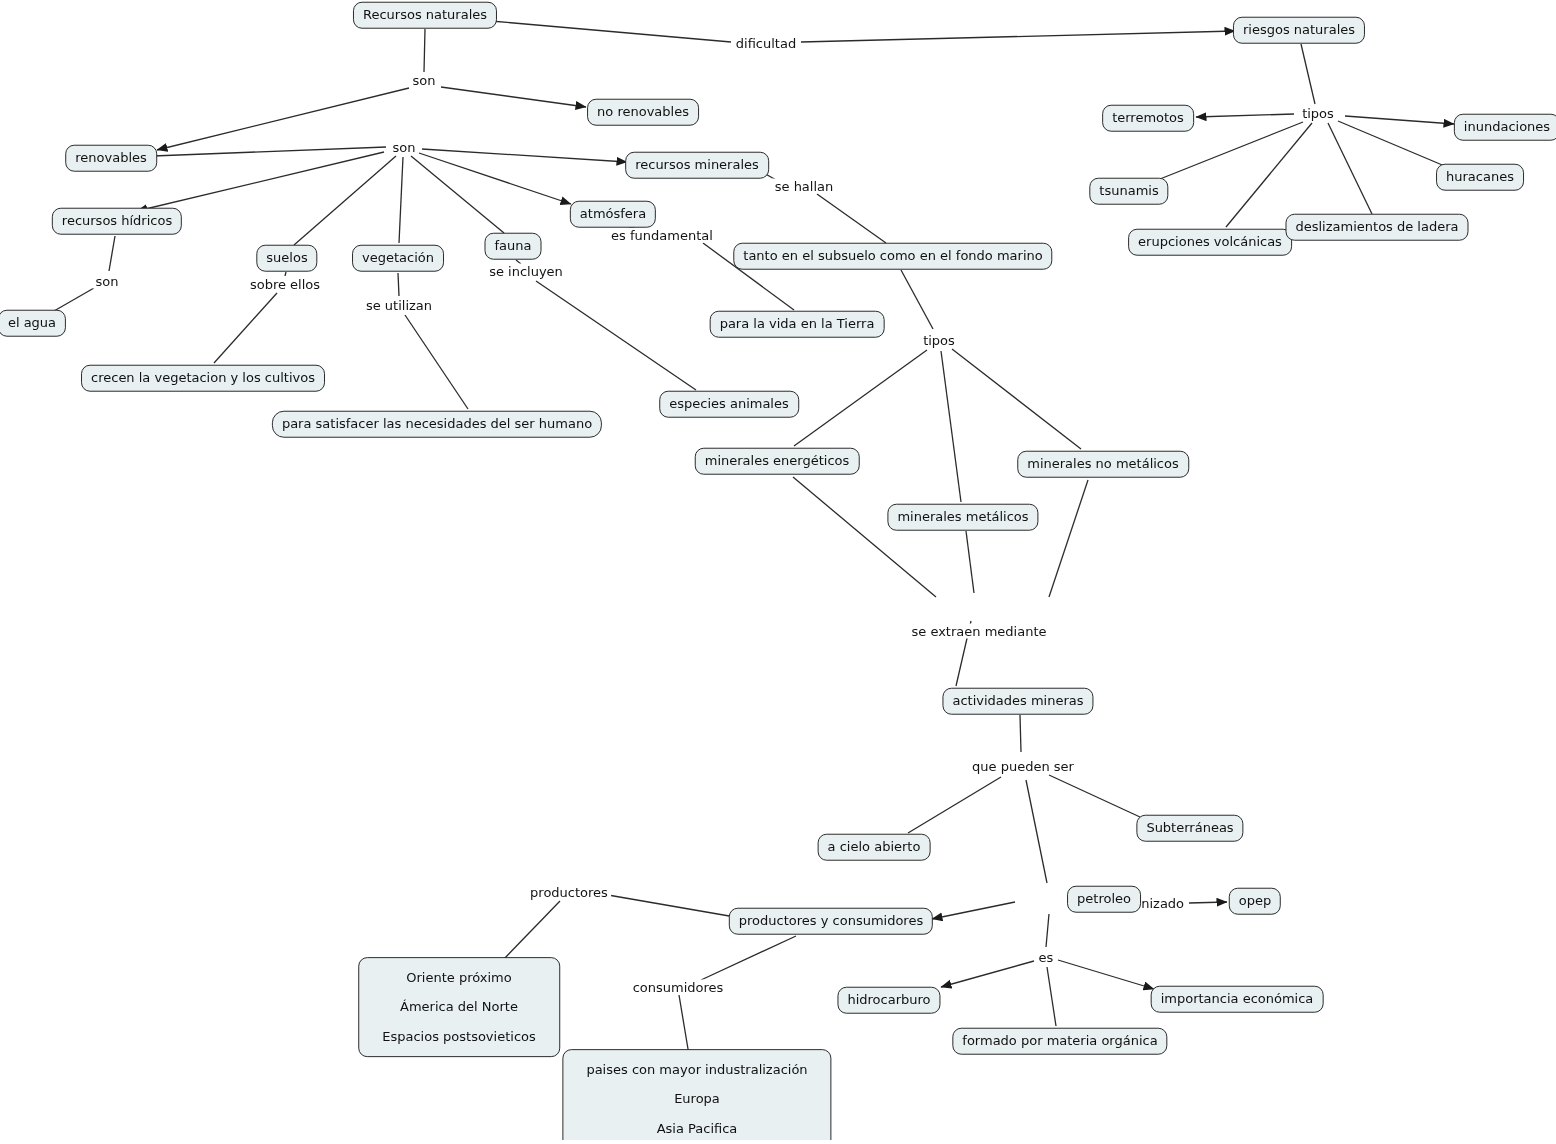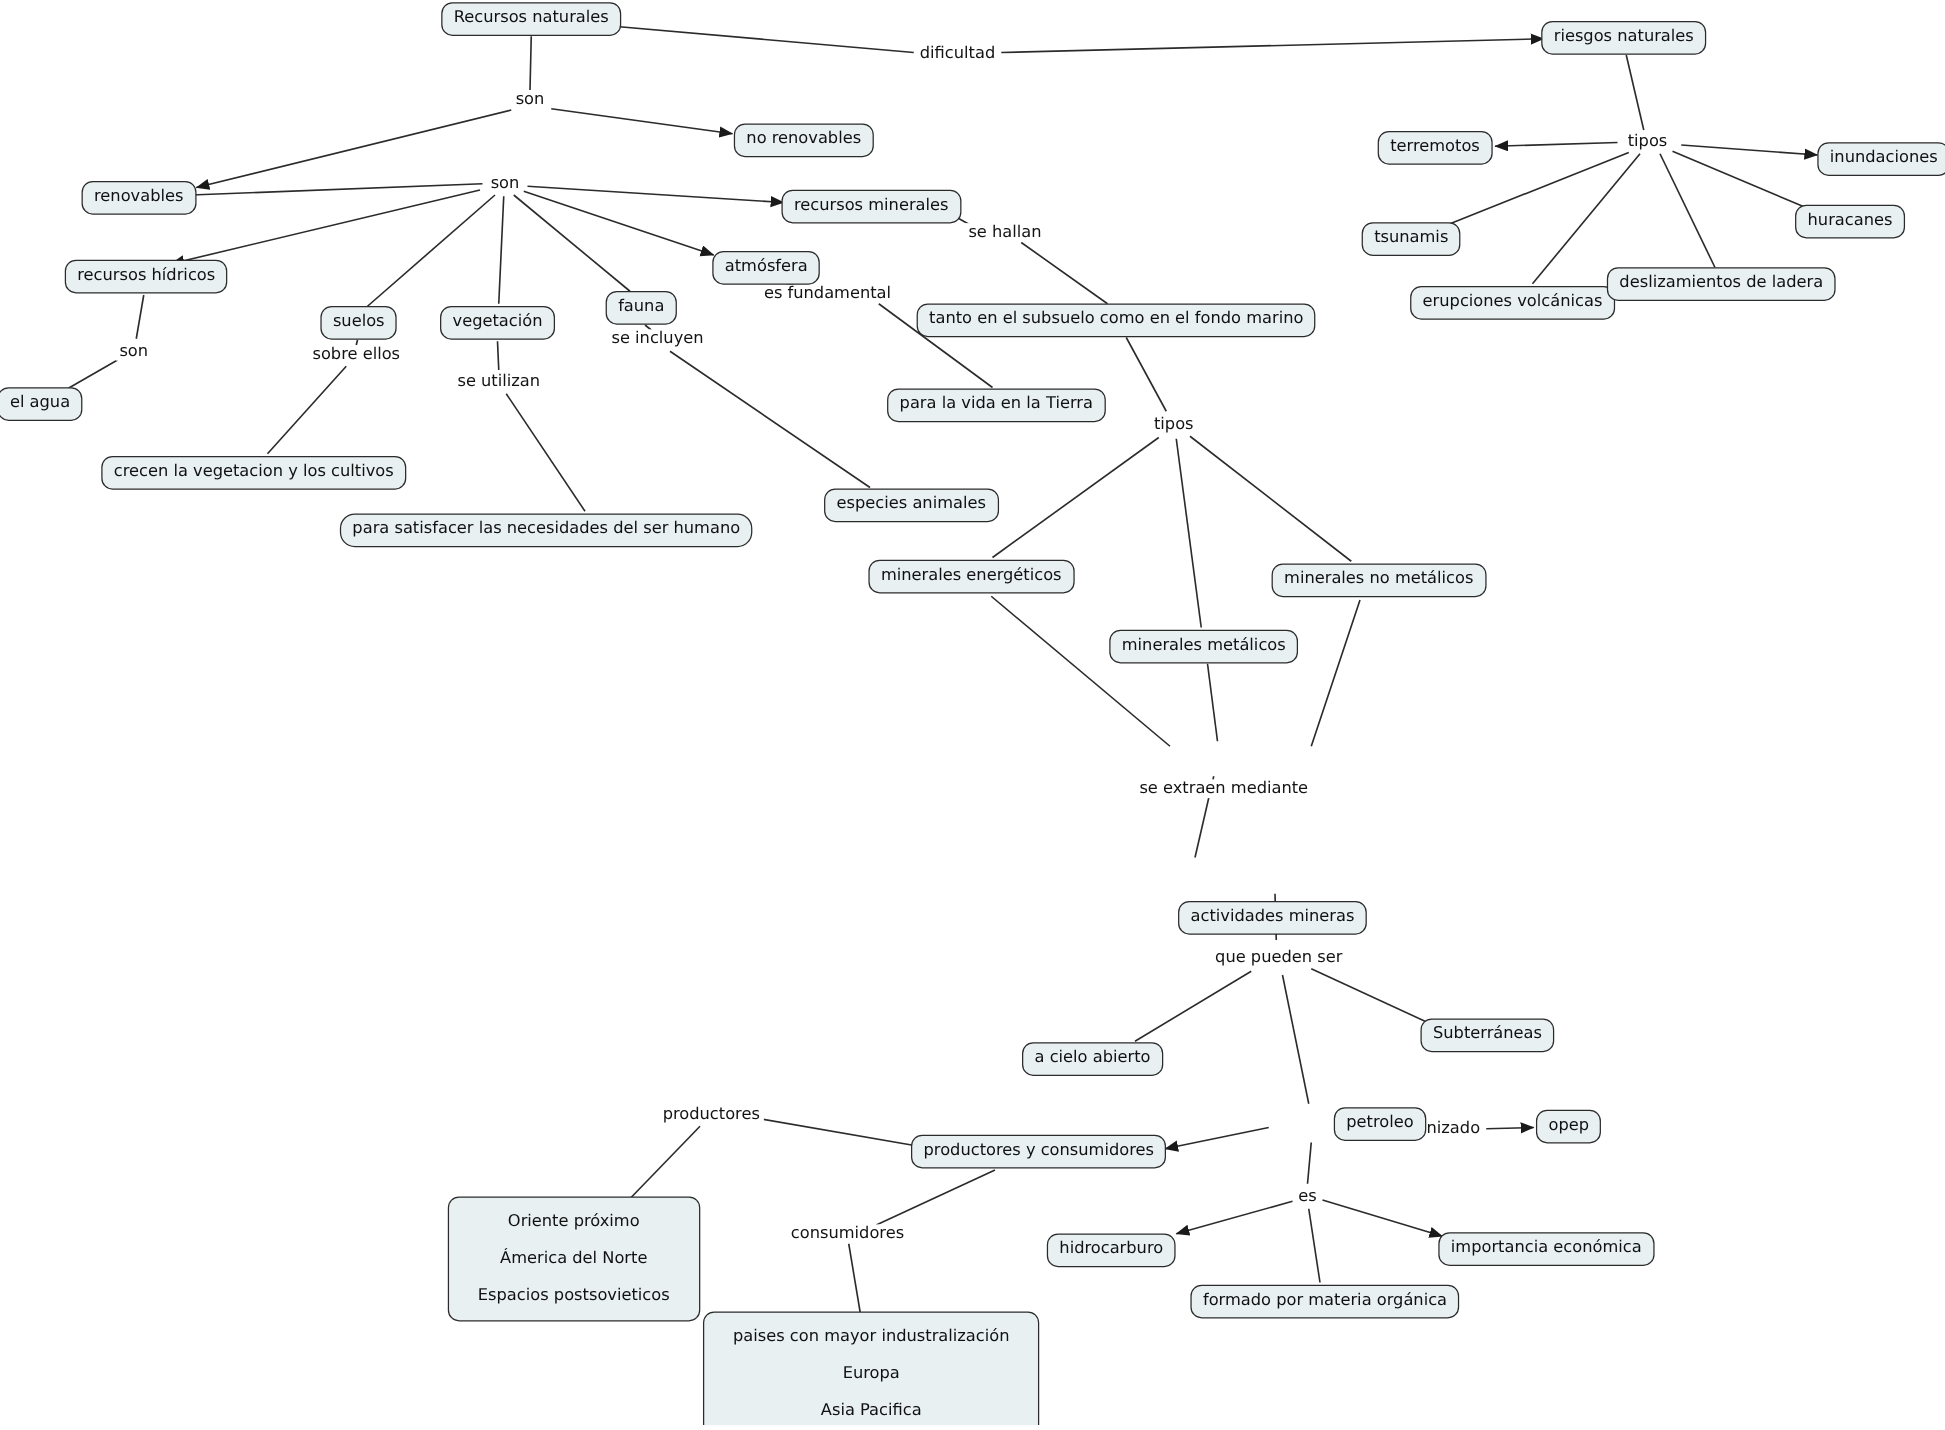--- a/index.html
+++ b/index.html
@@ -139,21 +139,21 @@
       <div class="node" style="left: 398px; top: 258px;">vegetación</div>
       <div class="node" style="left: 893px; top: 256px;">tanto en el subsuelo como en el fondo marino</div>
       <div class="node" style="left: 32px; top: 323px;">el agua</div>
       <div class="node" style="left: 797px; top: 324px;">para la vida en la Tierra</div>
       <div class="node" style="left: 203px; top: 378px;">crecen la vegetacion y los cultivos</div>
       <div class="node" style="left: 729px; top: 404px;">especies animales</div>
       <div class="node" style="left: 437px; top: 424px; border-radius: 12px;">para satisfacer las necesidades del ser humano</div>
       <div class="node" style="left: 777px; top: 461px;">minerales energéticos</div>
       <div class="node" style="left: 1103px; top: 464px;">minerales no metálicos</div>
       <div class="node" style="left: 963px; top: 517px;">minerales metálicos</div>
-      <div class="node" style="left: 1018px; top: 734px; text-align: right;">actividades mineras</div>
+      <div class="node" style="left: 1018px; top: 701px; text-align: right;">actividades mineras</div>
       <div class="node" style="left: 874px; top: 847px;">a cielo abierto</div>
       <div class="node" style="left: 1190px; top: 828px;">Subterráneas</div>
       <div class="node" style="left: 1104px; top: 899px;">petroleo</div>
       <div class="node" style="left: 1255px; top: 901px;">opep</div>
       <div class="node" style="left: 831px; top: 921px;">productores y consumidores</div>
       <div class="node multiline" style="left: 459px; top: 1007px;">Oriente próximo
 Ámerica del Norte
 Espacios postsovieticos</div>
       <div class="node" style="left: 889px; top: 1000px;">hidrocarburo</div>
       <div class="node" style="left: 1237px; top: 999px;">importancia económica</div>

